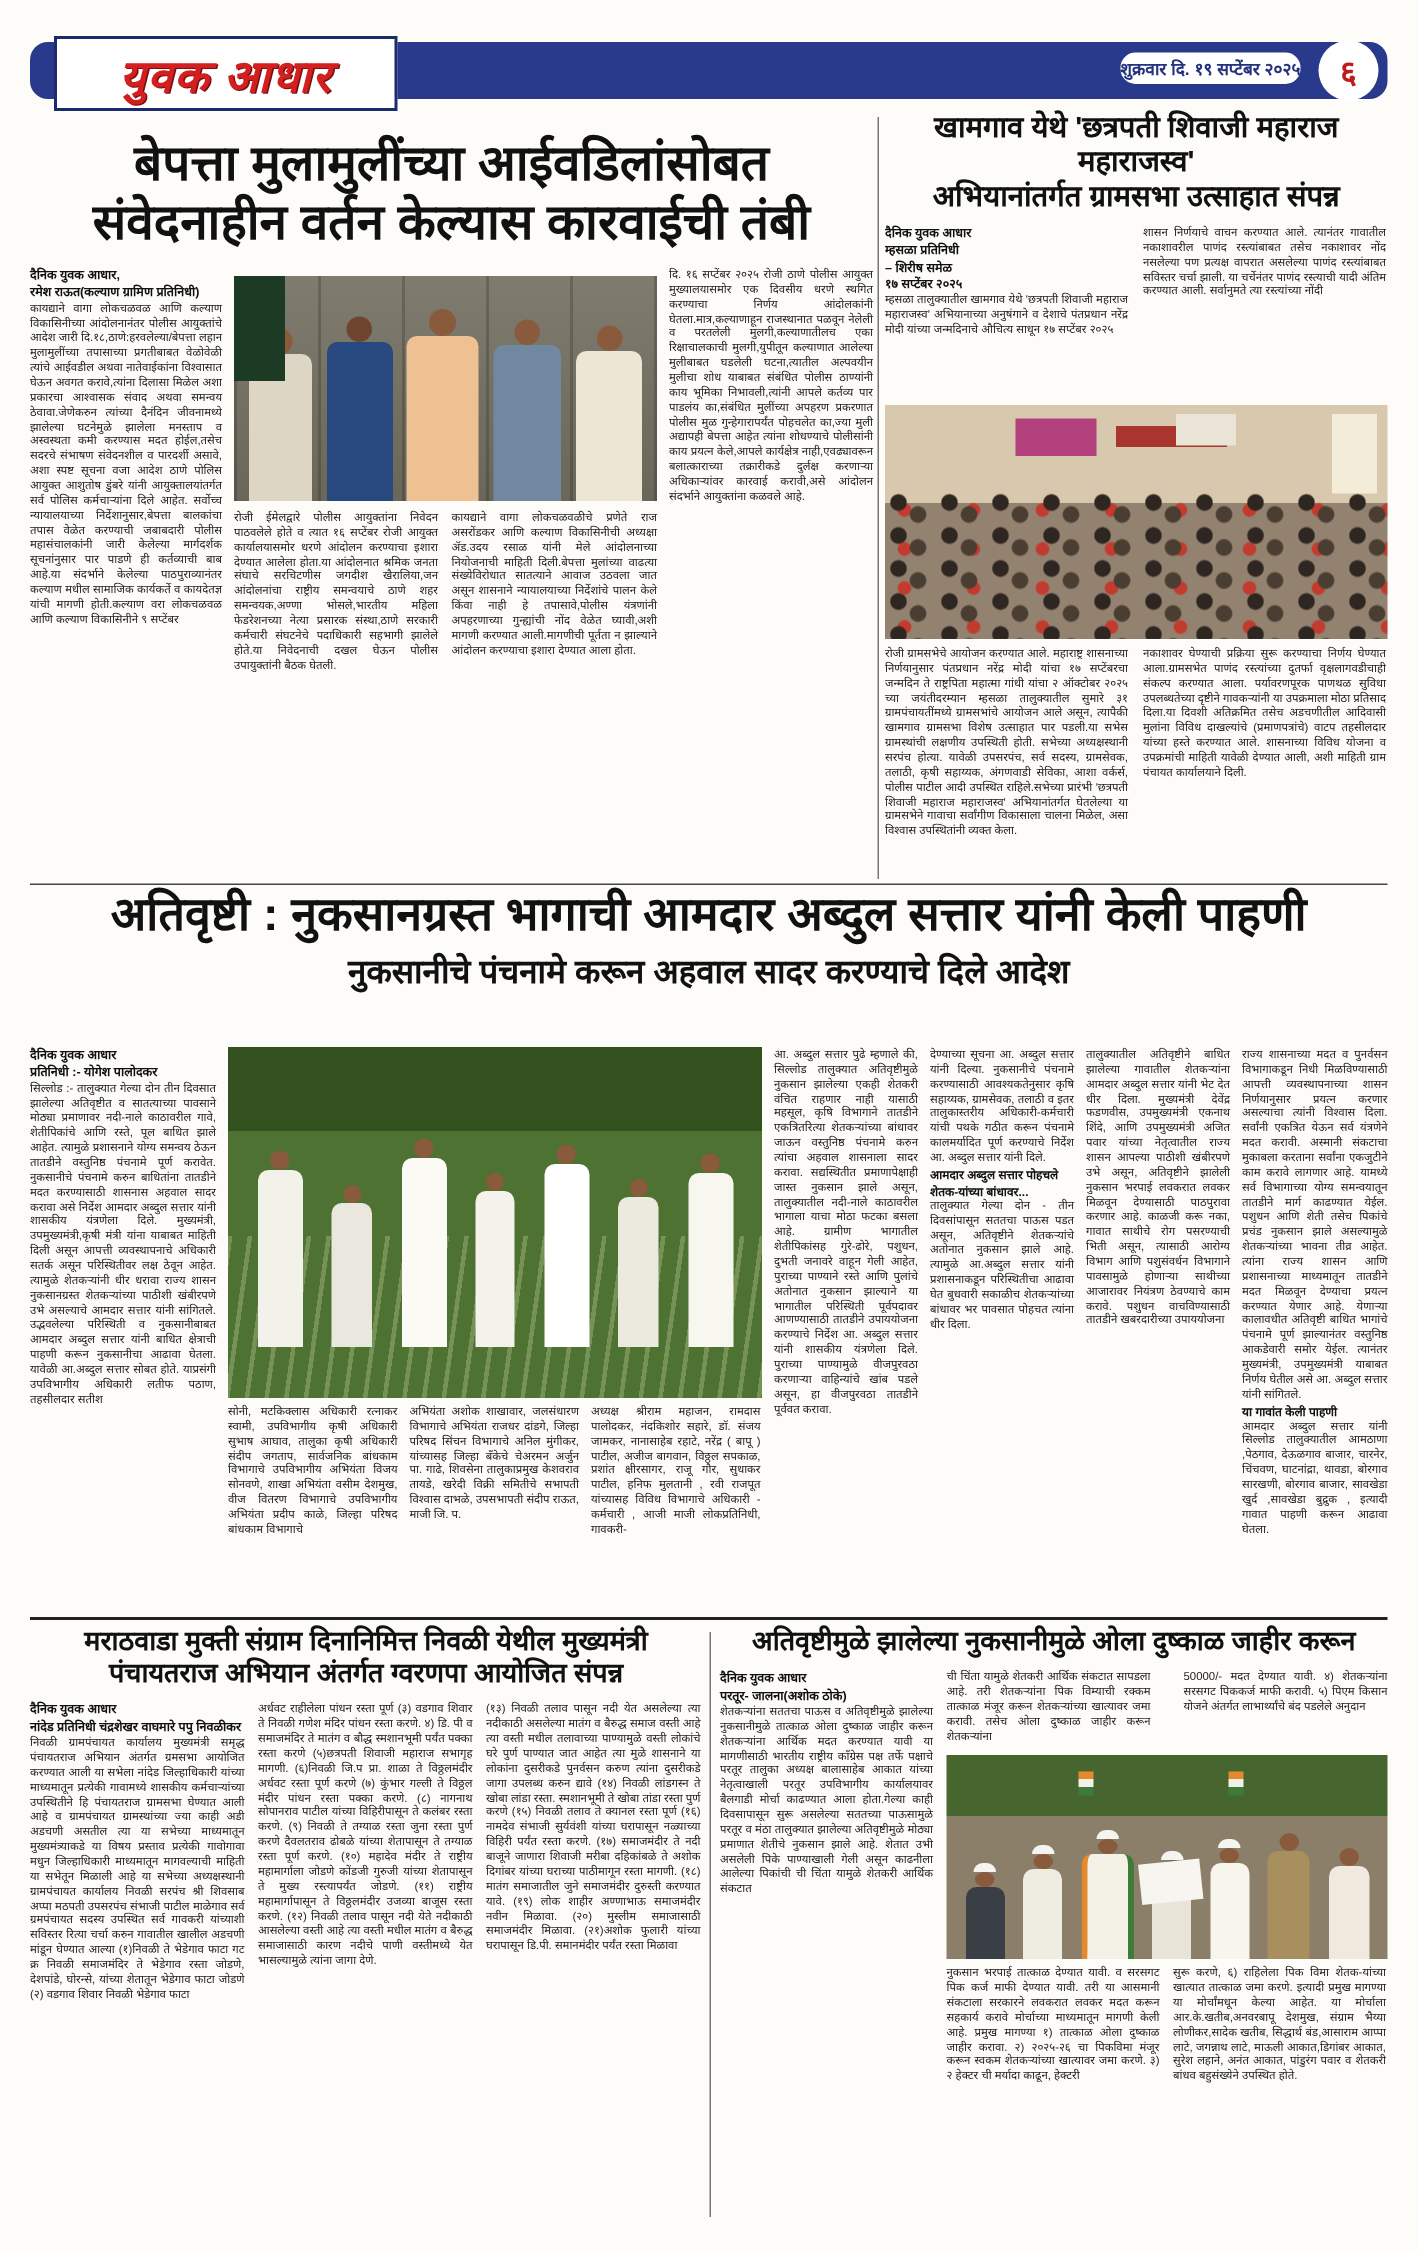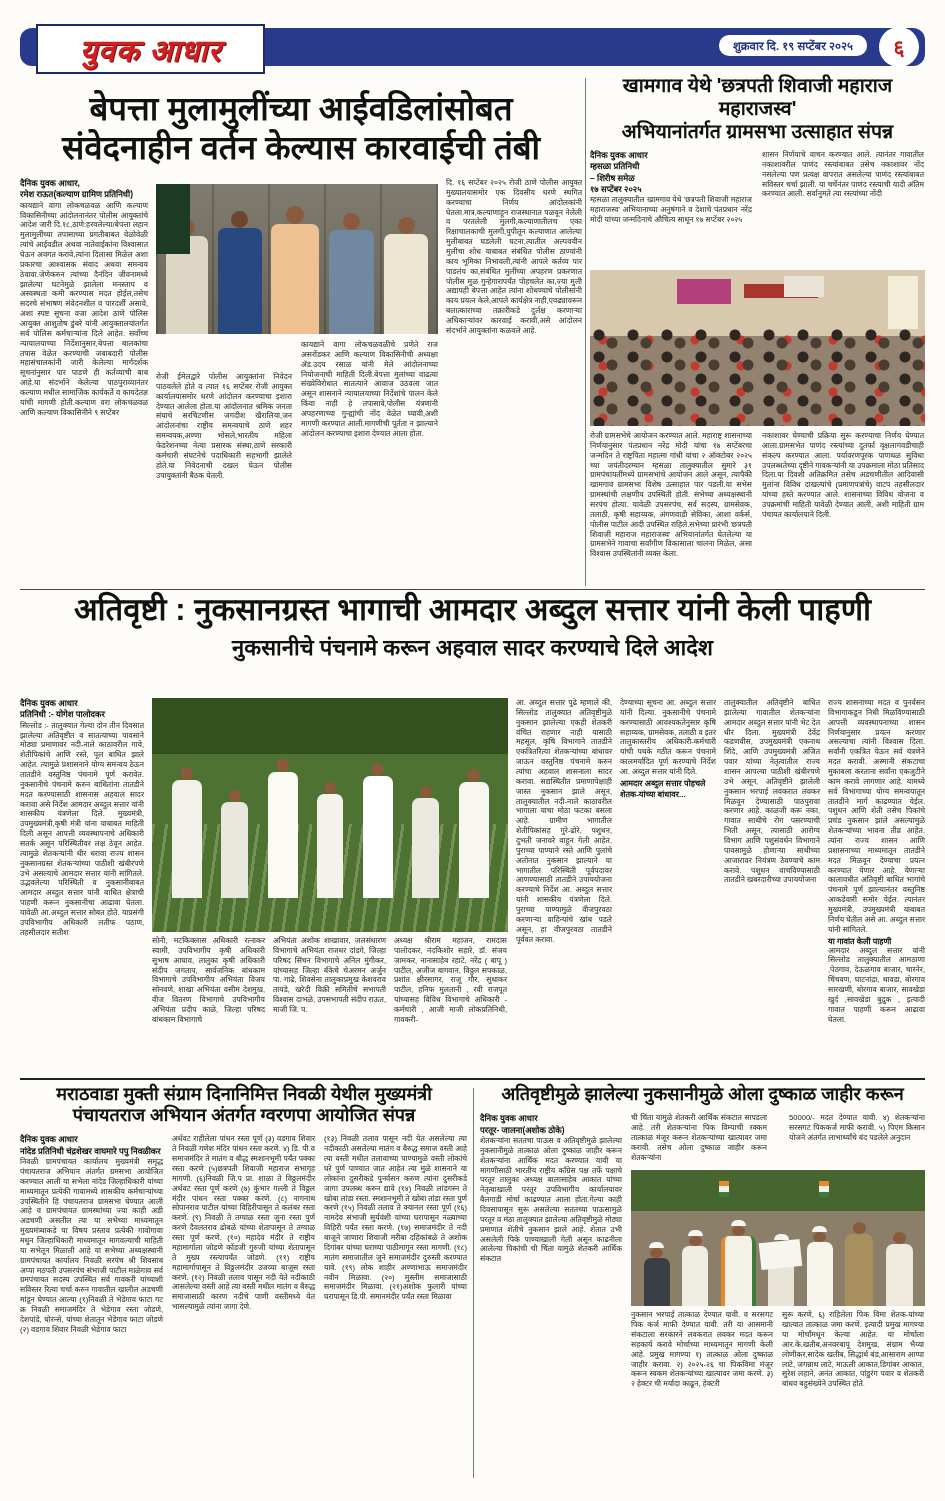--- a/index.html
+++ b/index.html
@@ -3,38 +3,38 @@
 <meta charset="utf-8">
 <style>
   html,body{margin:0;padding:0;}
   body{width:945px;height:1501px;background:#fdfcf9;font-family:"Liberation Sans","DejaVu Sans",sans-serif;color:#1b1b1b;position:relative;overflow:hidden;}
   .page{position:absolute;left:20px;top:22px;width:905px;height:1460px;}
 
   
   .mast{position:absolute;left:0;top:6px;width:905px;height:38px;background:#29398c;border-radius:12px;}
   .logobox{position:absolute;left:16px;top:-4px;height:46px;width:225px;background:#fff;border:2px solid #1c2a6e;display:flex;align-items:center;justify-content:center;}
   .logotext{font-weight:bold;font-style:italic;font-size:30px;color:#d31f1f;text-shadow:1px 1px 0 #7a1010;letter-spacing:1px;white-space:nowrap;}
-  .datebox{position:absolute;right:58px;top:7px;background:#fff;border-radius:10px;padding:3px 14px;color:#23337e;font-weight:bold;font-size:11.5px;white-space:nowrap;}
+  .datebox{position:absolute;right:58px;top:7px;background:#fff;border-radius:10px;padding:3px 0;color:#23337e;font-weight:bold;font-size:11.5px;white-space:nowrap;}
   .pagecirc{position:absolute;right:6px;top:-1px;width:40px;height:40px;background:#fff;border-radius:50%;display:flex;align-items:center;justify-content:center;color:#c01d1d;font-weight:bold;font-size:21px;}
 
   
   .hl{font-weight:bold;color:#111;text-align:center;line-height:1.18;}
   .bt{font-size:7.6px;line-height:1.3;text-align:justify;color:#222;}
   .by{font-size:8.4px;font-weight:bold;line-height:1.35;white-space:pre-line;color:#111;}
   .subhead{font-size:8px;font-weight:bold;color:#111;}
   .rule-h{position:absolute;background:#444;}
   .rule-v{position:absolute;background:#777;width:1px;}
 
   
   .art1{position:absolute;left:0;top:52px;width:562px;height:514px;}
   .art1 .hl{font-size:33px;margin-top:16px;}
   .art1-body{position:absolute;top:104px;left:0;right:0;bottom:0;}
   .a1c1{position:absolute;left:0;top:0;width:128px;height:100%;}
   .a1photo{position:absolute;left:136px;top:6px;width:282px;height:150px;}
-  .a1c2{position:absolute;left:136px;top:162px;width:136px;bottom:0;margin-top:32px;}
+  .a1c2{position:absolute;left:136px;top:162px;width:136px;bottom:0;}
   .a1c3{position:absolute;left:281px;top:162px;width:137px;bottom:0;}
   .a1c4{position:absolute;left:426px;top:0;width:136px;height:100%;}
 
   .art2{position:absolute;left:570px;top:52px;width:335px;height:514px;}
   .art2 .hl{font-size:19.5px;}
   .a2row{display:flex;gap:10px;}
   .a2col{width:162px;}
 
   
   .photo{position:relative;overflow:hidden;background:#8c887b;}
@@ -244,20 +244,21 @@
           <div class="bt">अभियंता अशोक शाखावार, जलसंधारण विभागाचे अभियंता राजधर दांडगे, जिल्हा परिषद सिंचन विभागाचे अनिल मुंगीकर, यांच्यासह जिल्हा बँकेचे चेअरमन अर्जुन पा. गाढे, शिवसेना तालुकाप्रमुख केशवराव तायडे, खरेदी विक्री समितीचे सभापती विश्वास दाभळे, उपसभापती संदीप राऊत, माजी जि. प.</div>
           <div class="bt">अध्यक्ष श्रीराम महाजन, रामदास पालोदकर, नंदकिशोर सहारे, डॉ. संजय जामकर, नानासाहेब रहाटे, नरेंद्र ( बापू ) पाटील, अजीज बागवान, विठ्ठल सपकाळ, प्रशांत क्षीरसागर, राजू गौर, सुधाकर पाटील, हनिफ मुलतानी , रवी राजपूत यांच्यासह विविध विभागाचे अधिकारी - कर्मचारी , आजी माजी लोकप्रतिनिधी, गावकरी-</div>
         </div>
       </div>
       <div class="a3r" style="left:496px;">
         <div class="bt">आ. अब्दुल सत्तार पुढे म्हणाले की, सिल्लोड तालुक्यात अतिवृष्टीमुळे नुकसान झालेल्या एकही शेतकरी वंचित राहणार नाही यासाठी महसूल, कृषि विभागाने तातडीने एकत्रितरित्या शेतकऱ्यांच्या बांधावर जाऊन वस्तुनिष्ठ पंचनामे करुन त्यांचा अहवाल शासनाला सादर करावा. सद्यस्थितीत प्रमाणापेक्षाही जास्त नुकसान झाले असून, तालुक्यातील नदी-नाले काठावरील भागाला याचा मोठा फटका बसला आहे. ग्रामीण भागातील शेतीपिकांसह गुरे-ढोरे, पशुधन, दुभती जनावरे वाहून गेली आहेत, पुराच्या पाण्याने रस्ते आणि पुलांचे अतोनात नुकसान झाल्याने या भागातील परिस्थिती पूर्वपदावर आणण्यासाठी तातडीने उपाययोजना करण्याचे निर्देश आ. अब्दुल सत्तार यांनी शासकीय यंत्रणेला दिले. पुराच्या पाण्यामुळे वीजपुरवठा करणाऱ्या वाहिन्यांचे खांब पडले असून, हा वीजपुरवठा तातडीने पूर्ववत करावा.</div>
       </div>
       <div class="a3r" style="left:600px;">
         <div class="bt">देण्याच्या सूचना आ. अब्दुल सत्तार यांनी दिल्या. नुकसानीचे पंचनामे करण्यासाठी आवश्यकतेनुसार कृषि सहाय्यक, ग्रामसेवक, तलाठी व इतर तालुकास्तरीय अधिकारी-कर्मचारी यांची पथके गठीत करून पंचनामे कालमर्यादित पूर्ण करण्याचे निर्देश आ. अब्दुल सत्तार यांनी दिले.</div>
         <div class="subhead">आमदार अब्दुल सत्तार पोहचले शेतक-यांच्या बांधावर...</div>
+        <div class="bt">तालुक्यात गेल्या दोन - तीन दिवसांपासून सततचा पाऊस पडत असून, अतिवृष्टीने शेतकऱ्यांचे अतोनात नुकसान झाले आहे. त्यामुळे आ.अब्दुल सत्तार यांनी प्रशासनाकडून परिस्थितीचा आढावा घेत बुधवारी सकाळीच शेतकऱ्यांच्या बांधावर भर पावसात पोहचत त्यांना धीर दिला.</div>
       </div>
       <div class="a3r" style="left:704px;">
         <div class="bt">तालुक्यातील अतिवृष्टीने बाधित झालेल्या गावातील शेतकऱ्यांना आमदार अब्दुल सत्तार यांनी भेट देत धीर दिला. मुख्यमंत्री देवेंद्र फडणवीस, उपमुख्यमंत्री एकनाथ शिंदे, आणि उपमुख्यमंत्री अजित पवार यांच्या नेतृत्वातील राज्य शासन आपल्या पाठीशी खंबीरपणे उभे असून, अतिवृष्टीने झालेली नुकसान भरपाई लवकरात लवकर मिळवून देण्यासाठी पाठपुरावा करणार आहे. काळजी करू नका, गावात साथीचे रोग पसरण्याची भिती असून, त्यासाठी आरोग्य विभाग आणि पशुसंवर्धन विभागाने पावसामुळे होणाऱ्या साथीच्या आजारावर नियंत्रण ठेवण्याचे काम करावे. पशुधन वाचविण्यासाठी तातडीने खबरदारीच्या उपाययोजना</div>
       </div>
       <div class="a3r" style="left:808px;width:97px;">
         <div class="bt">राज्य शासनाच्या मदत व पुनर्वसन विभागाकडून निधी मिळविण्यासाठी आपत्ती व्यवस्थापनाच्या शासन निर्णयानुसार प्रयत्न करणार असल्याचा त्यांनी विश्वास दिला. सर्वांनी एकत्रित येऊन सर्व यंत्रणेने मदत करावी. अस्मानी संकटाचा मुकाबला करताना सर्वांना एकजुटीने काम करावे लागणार आहे. यामध्ये सर्व विभागाच्या योग्य समन्वयातून तातडीने मार्ग काढण्यात येईल. पशुधन आणि शेती तसेच पिकांचे प्रचंड नुकसान झाले असल्यामुळे शेतकऱ्यांच्या भावना तीव्र आहेत. त्यांना राज्य शासन आणि प्रशासनाच्या माध्यमातून तातडीने मदत मिळवून देण्याचा प्रयत्न करण्यात येणार आहे. येणाऱ्या कालावधीत अतिवृष्टी बाधित भागांचे पंचनामे पूर्ण झाल्यानंतर वस्तुनिष्ठ आकडेवारी समोर येईल. त्यानंतर मुख्यमंत्री, उपमुख्यमंत्री याबाबत निर्णय घेतील असे आ. अब्दुल सत्तार यांनी सांगितले.</div>
         <div class="subhead">या गावांत केली पाहणी</div>
         <div class="bt">आमदार अब्दुल सत्तार यांनी सिल्लोड तालुक्यातील आमठाणा ,पेठगाव, देऊळगाव बाजार, चारनेर, चिंचवण, घाटनांद्रा, थावडा, बोरगाव सारखणी, बोरगाव बाजार, सावखेडा खुर्द ,सावखेडा बुद्रुक , इत्यादी गावात पाहणी करून आढावा घेतला.</div>
       </div>
     </div>

